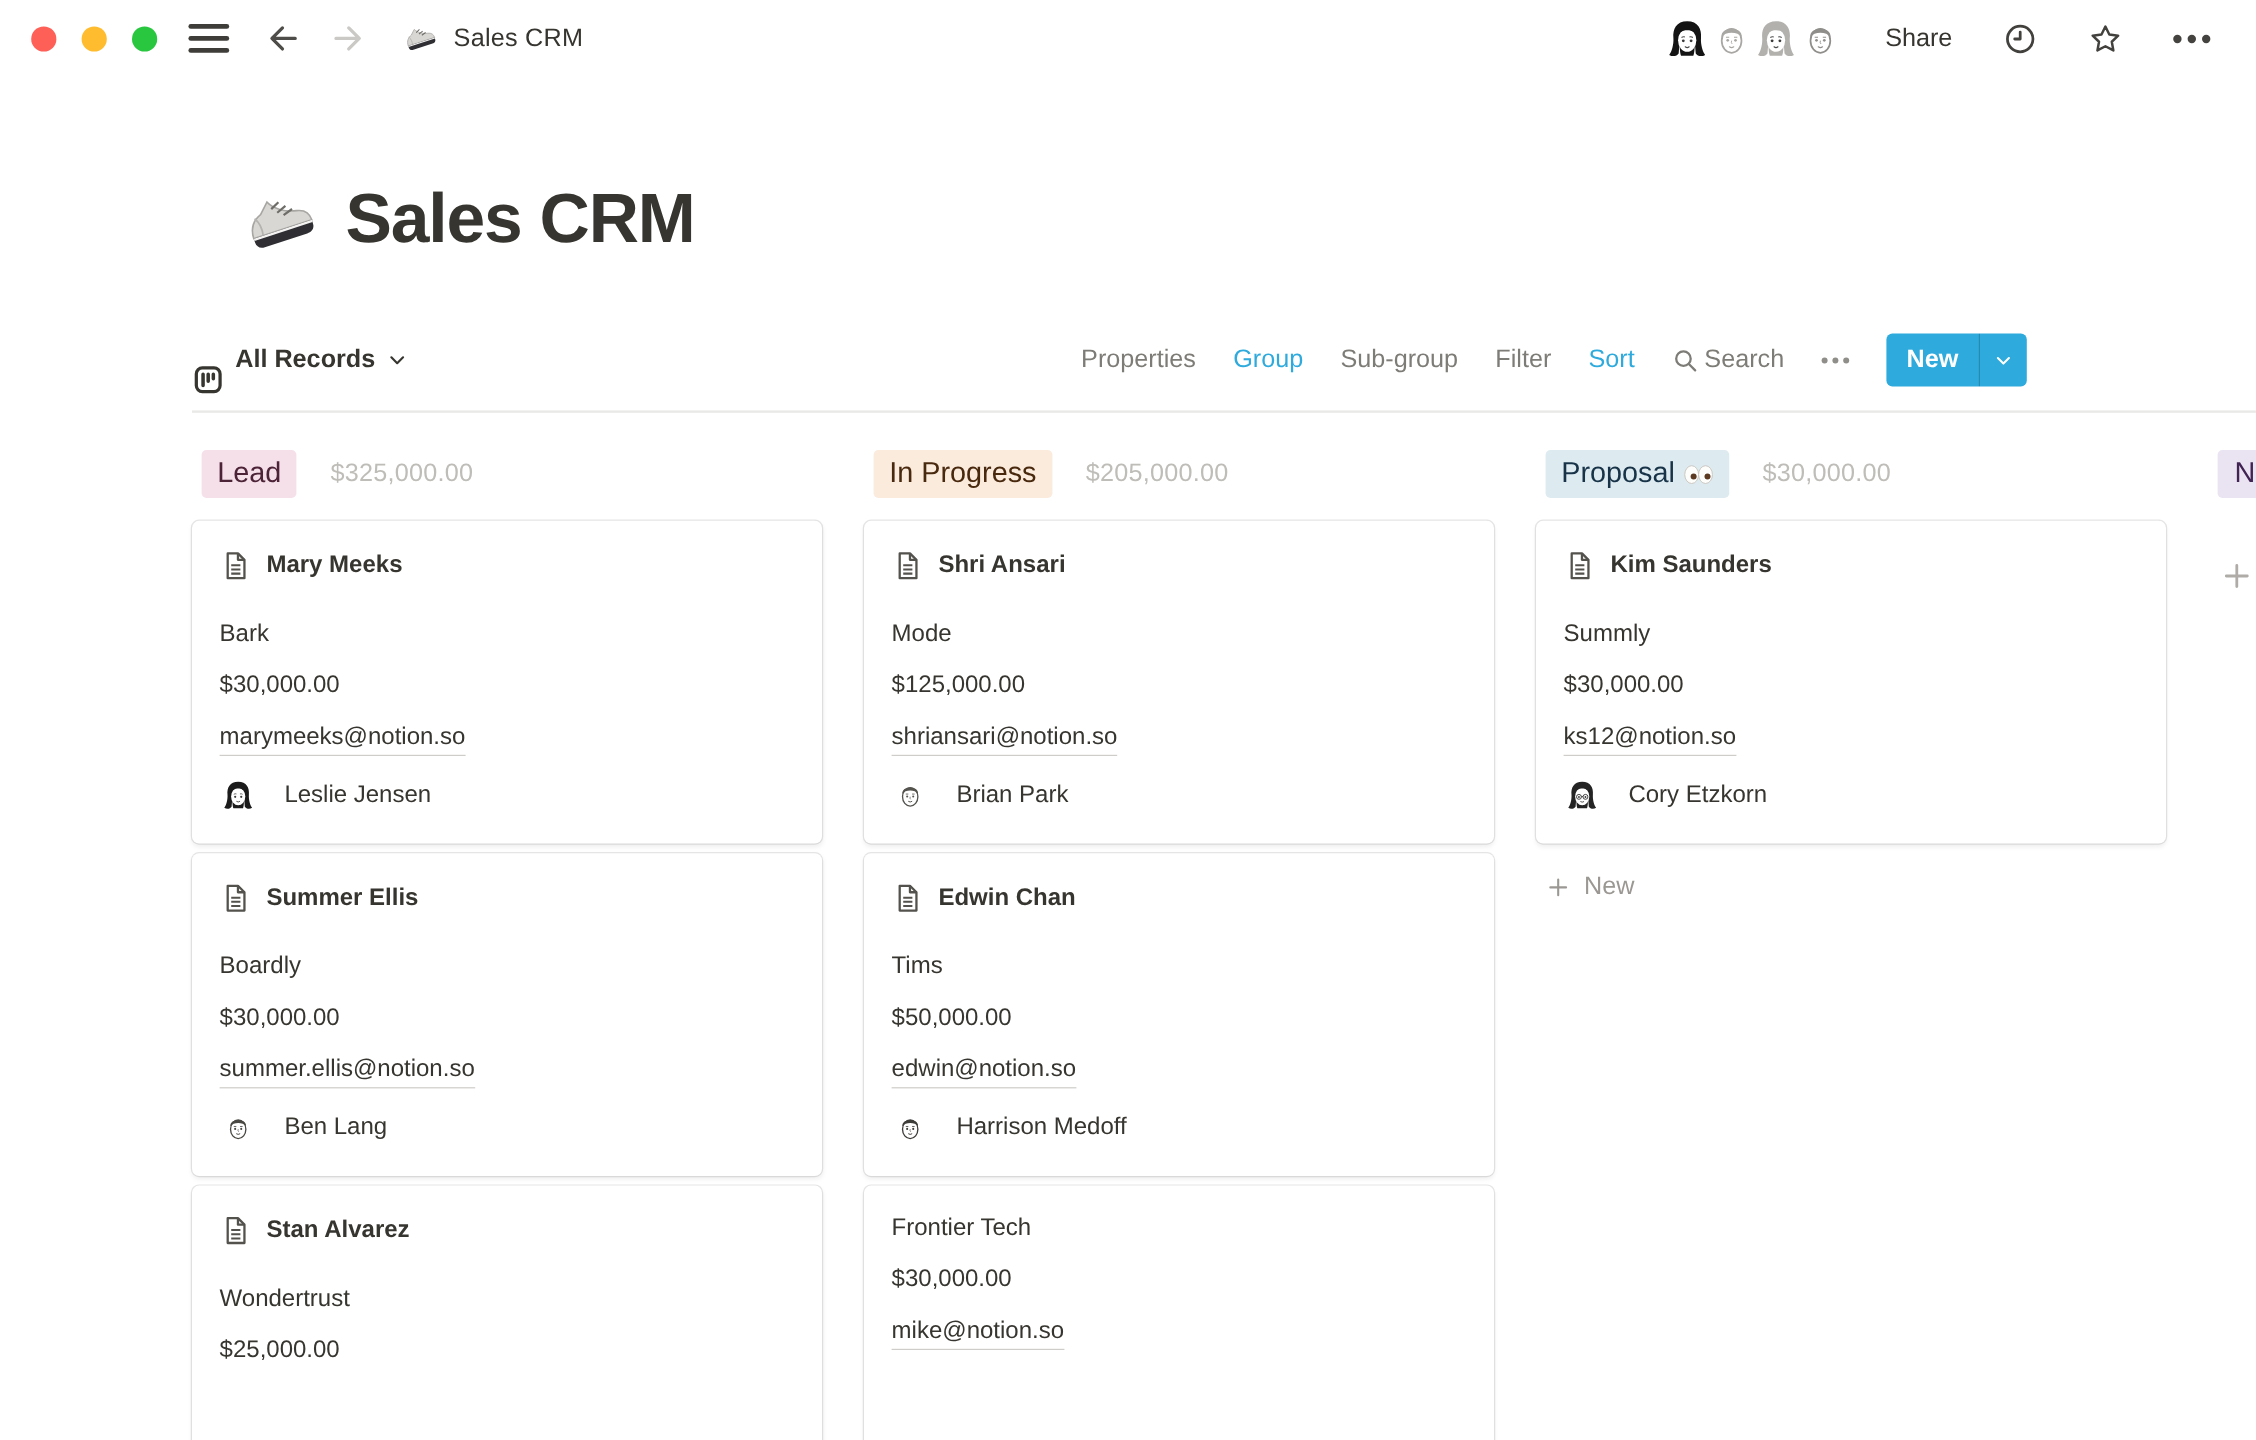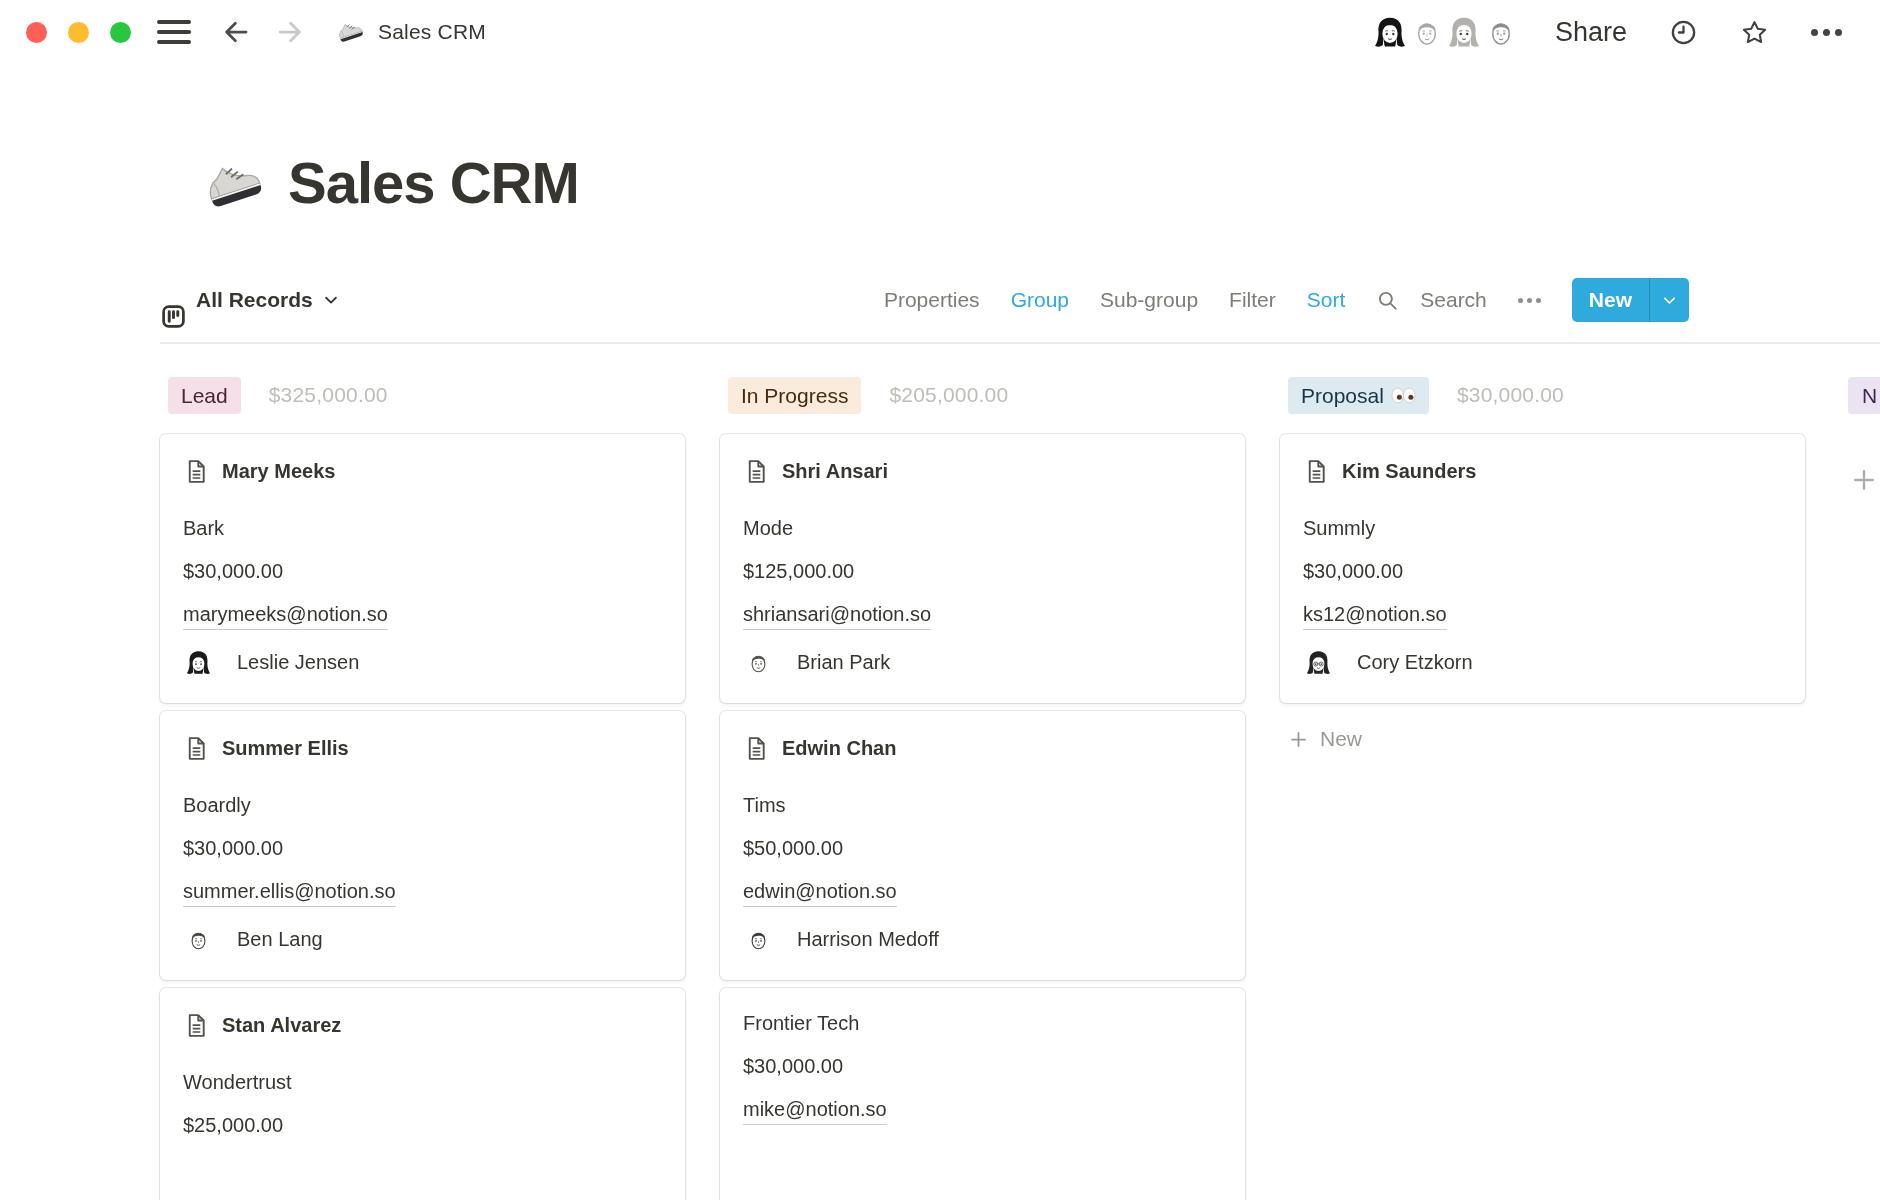--- a/index.html
+++ b/index.html
@@ -16,59 +16,59 @@
   .hamburger { margin-left:26px; display:flex; flex-direction:column; gap:6px; cursor:pointer; }
   .hamburger span { width:34px; height:4px; border-radius:2px; background:#3F3D39; }
   .nav-arrow { margin-left:30px; width:30px; height:30px; }
   .nav-arrow.fwd { margin-left:24px; }
   .tb-sneaker { margin-left:30px; width:30px; height:30px; }
   .tb-title { margin-left:13px; font-size:21px; font-weight:500; letter-spacing:.2px; }
   .tb-right { margin-left:auto; display:flex; align-items:center; }
   .avatar-stack { display:flex; }
   .avatar-stack .sk-avatar { width:40px; height:40px; margin-left:-3px; border-radius:50%;
      background:#fff; box-shadow:0 0 0 2px #fff; }
-  .share { margin-left:34px; font-size:27px; font-weight:400; cursor:pointer; }
+  .share { margin-left:34px; font-size:21px; font-weight:400; cursor:pointer; }
   .tb-icon { margin-left:42px; width:29px; height:29px; cursor:pointer; }
   .dots { margin-left:42px; display:flex; gap:5px; cursor:pointer; }
   .dots i { width:7px; height:7px; border-radius:50%; background:#45433F; }
 
   
   .page { padding-left:200px; }
   .page-title-row { margin-top:84px; display:flex; align-items:flex-end; gap:22px; }
   .page-emoji { width:66px; height:66px; }
   .page-title { font-size:58px; font-weight:700; letter-spacing:-1px; line-height:70px; }
 
   
   .toolbar { margin-top:56px; height:52px; display:flex; align-items:center; padding-right:191px; }
   .view-switcher { display:flex; align-items:center; gap:9px; cursor:pointer; }
   .view-switcher svg.board { width:27px; height:27px; }
   .view-label { font-size:21px; font-weight:700; }
   .view-chevron { width:18px; height:18px; color:#37352F; }
   .tb-menu { margin-left:auto; display:flex; align-items:center; gap:31px; }
   .menu-item { font-size:21px; color:#7E7C76; cursor:pointer; }
   .menu-item.active { color:#2EAADC; }
-  .search-group { display:flex; align-items:center; gap:21px; color:#7E7C76; cursor:pointer; }
+  .search-group { display:flex; align-items:center; gap:4px; color:#7E7C76; cursor:pointer; }
   .search-group svg { width:23px; height:23px; }
   .search-label { font-size:21px; }
   .more-dots { display:flex; gap:4px; cursor:pointer; }
   .more-dots i { width:5px; height:5px; border-radius:50%; background:#908E89; }
   .new-btn { display:flex; align-items:stretch; height:44px; border-radius:5px; overflow:hidden;
      color:#fff; cursor:pointer; }
   .new-main { display:flex; align-items:center; padding:0 17px; font-size:21px; font-weight:600; }
   .new-split { display:flex; align-items:center; justify-content:center; width:40px;
      border-left:1px solid rgba(0,0,0,0.18); }
   .new-split svg { width:17px; height:17px; color:#fff; }
 
   .toolbar-divider { margin-top:16px; margin-left:-40px; height:2px; background:#E9E9E8; }
 
   
   .board { margin-top:33px; margin-left:-40px; display:flex; gap:35px; align-items:flex-start; }
   .column { width:525px; flex-shrink:0; }
   .col-header { display:flex; align-items:center; padding-left:8px; margin-bottom:21px; height:36px; }
-  .badge { display:inline-flex; align-items:center; font-size:21px; line-height:1;
+  .badge { display:inline-flex; align-items:center; font-size:24px; line-height:1;
      padding:8px 13px; border-radius:4px; white-space:nowrap; }
   .badge .eyes { width:25px; height:17px; margin-left:7px; }
   .col-sum { margin-left:28px; font-size:21px; color:#BFBDB8; letter-spacing:.2px; }
 
   .card { background:#fff; border-radius:6px; height:269px; margin-bottom:8px;
      box-shadow:0 0 0 1px rgba(15,15,15,0.10), 0 2px 4px rgba(15,15,15,0.07);
      padding:22px 24px 0 23px; cursor:pointer; }
   .card-title-row { display:flex; align-items:center; gap:12px; margin-bottom:29px; }
   .card-title-row svg { width:27px; height:27px; flex-shrink:0; }
   .card-title { font-size:20px; font-weight:600; line-height:30px; }

